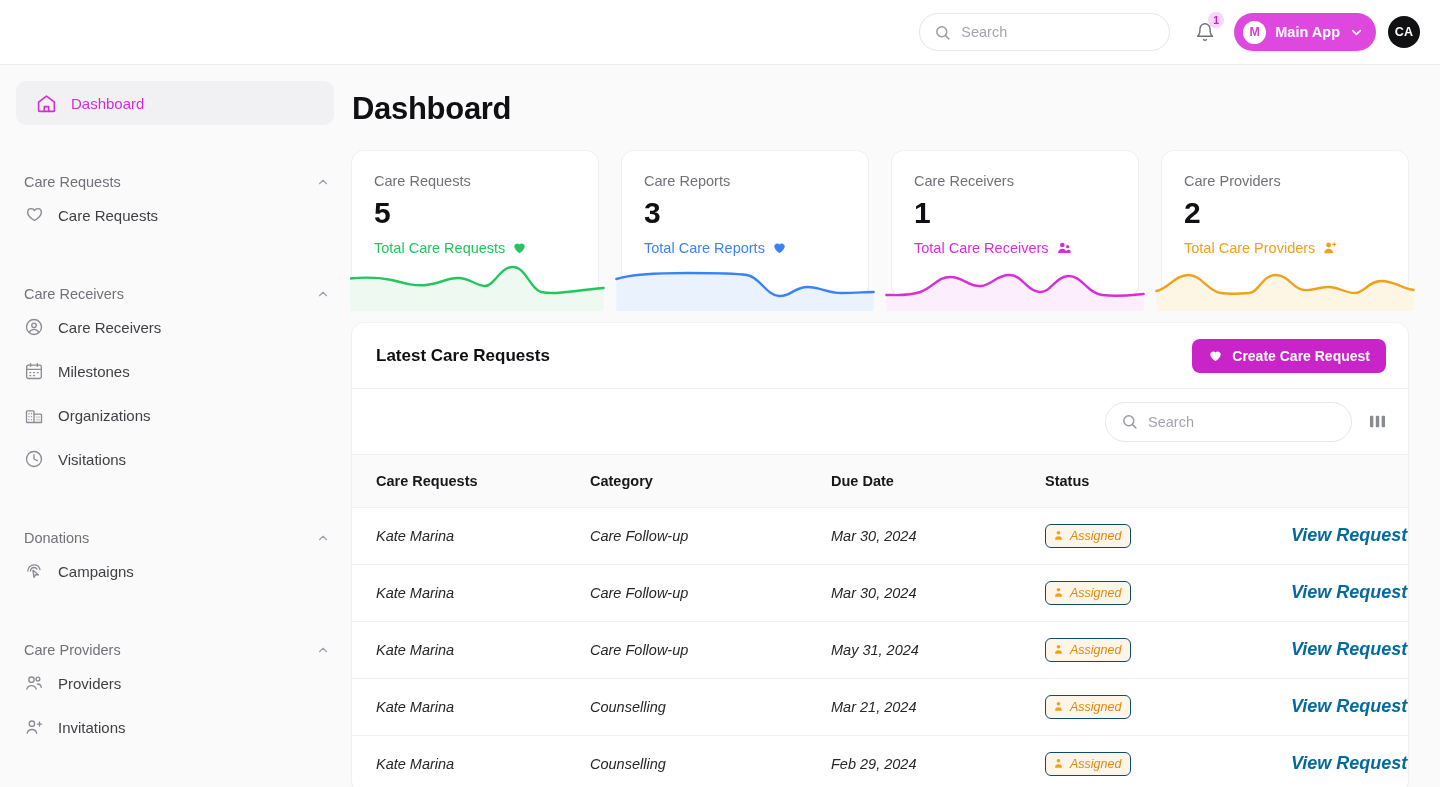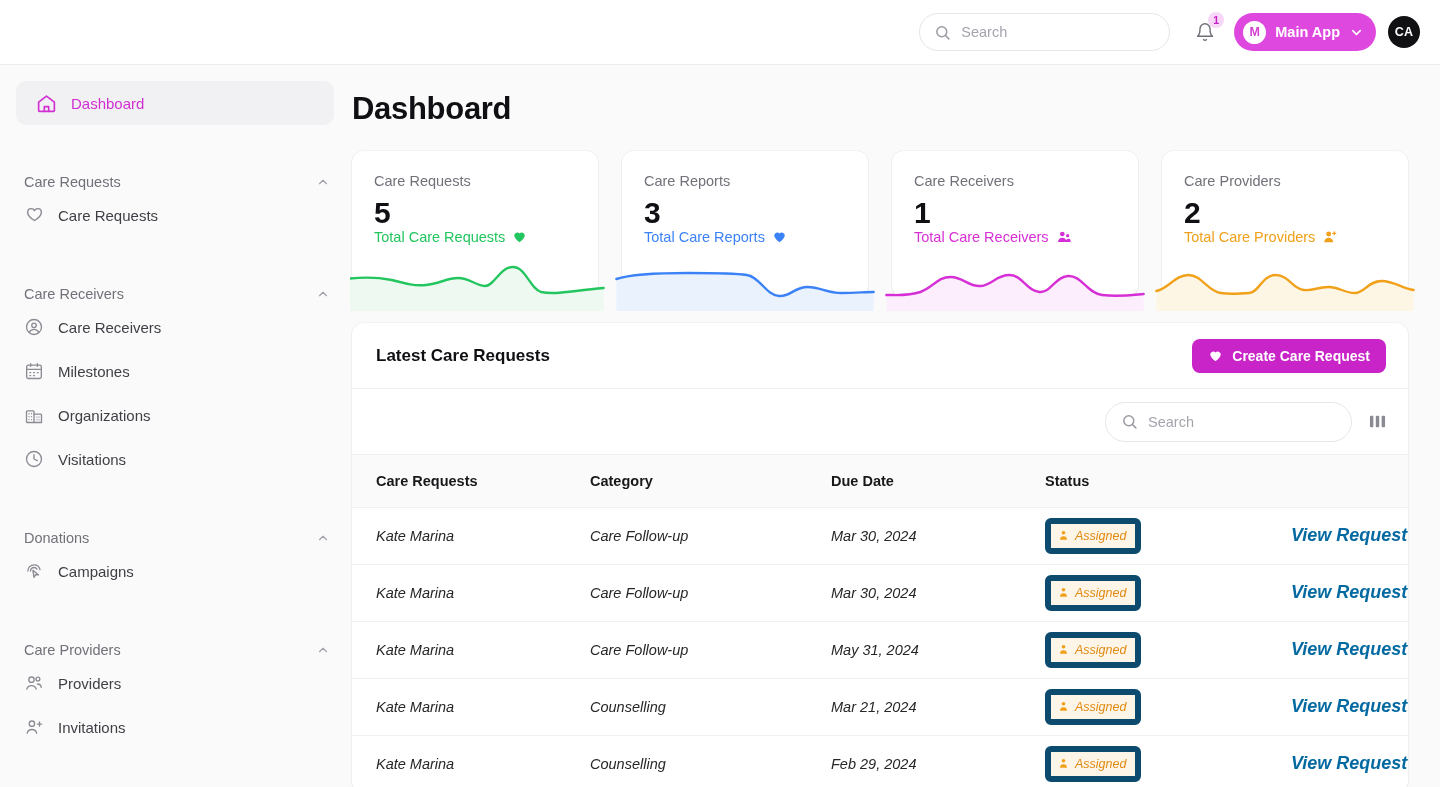--- a/index.html
+++ b/index.html
@@ -119,21 +119,21 @@
   .card {
     position: relative;
     width: 246px; height: 146px;
     background: #fff; border-radius: 12px;
     box-shadow: 0 1px 2px rgba(16,16,20,.06), 0 0 0 1px rgba(16,16,20,.035);
     padding: 22px 0 0 22px;
     overflow: visible;
   }
   .card .c-title { font-size: 14.5px; color: #71717a; }
   .card .c-value { font-size: 30px; font-weight: 700; color: #101014; margin-top: 8px; line-height: 1.05; }
-  .card .c-foot { display: flex; align-items: center; gap: 7px; font-size: 14.5px; font-weight: 500; }
+  .card .c-foot { display: flex; align-items: center; gap: 7px; margin-top: 11px; font-size: 14.5px; font-weight: 500; }
   .spark {
     position: absolute; left: 0; bottom: -8px;
     width: 100%; height: 46px; overflow: visible;
     pointer-events: none;
   }
   .spark svg { display: block; width: 100%; height: 46px; overflow: visible; }
 
   
   .panel {
     margin-top: 26px;
@@ -187,23 +187,23 @@
     border-bottom: 1px solid #f0f0f2;
     font-style: italic;
   }
   .col-1 { width: 238px; padding-left: 24px !important; }
   .col-2 { width: 241px; }
   .col-3 { width: 214px; }
   .col-4 { width: 222px; }
   .col-5 { width: auto; }
   .badge {
     display: inline-flex; align-items: center; gap: 6px;
-    height: 36px; padding: 0 9px 0 7px;
+    height: 24px; padding: 0 9px 0 7px;
     border-radius: 6px;
-    background: #fdf5e7; border: 6px solid #0c4a6e;
+    background: #fdf5e7; border: 1px solid #0c4a6e;
     color: #e08a12; font-size: 12.5px; font-weight: 500;
   }
   .view-link {
     color: #0369a1; font-size: 18px; font-weight: 600; cursor: pointer;
     text-decoration: none;
     margin-left: 24px;
   }
 </style>
 </head>
 <body>

